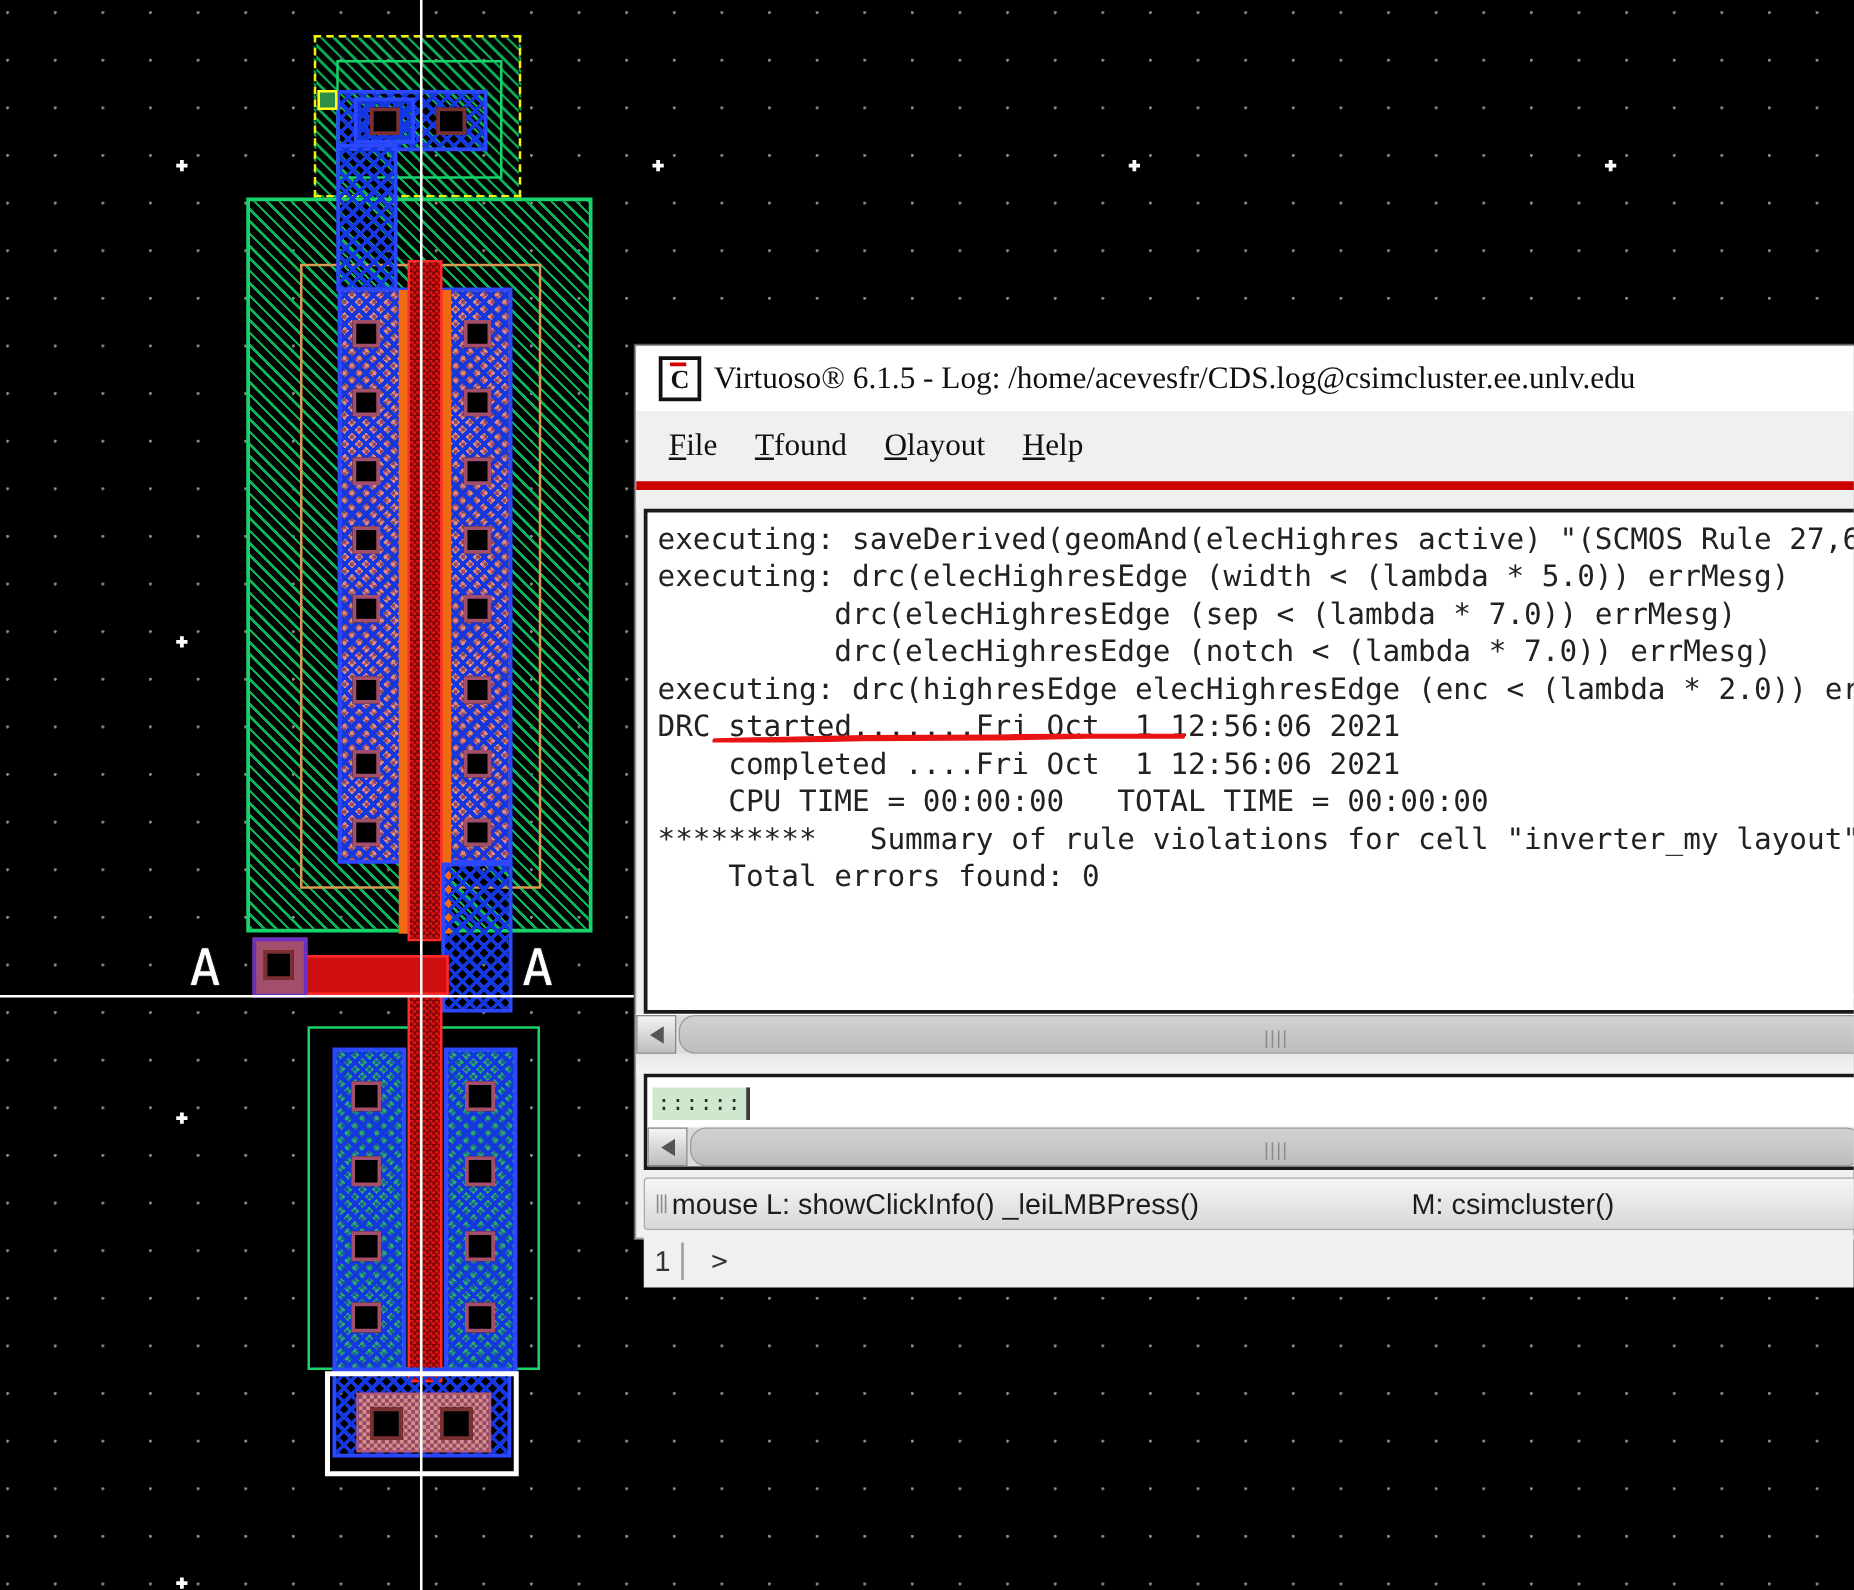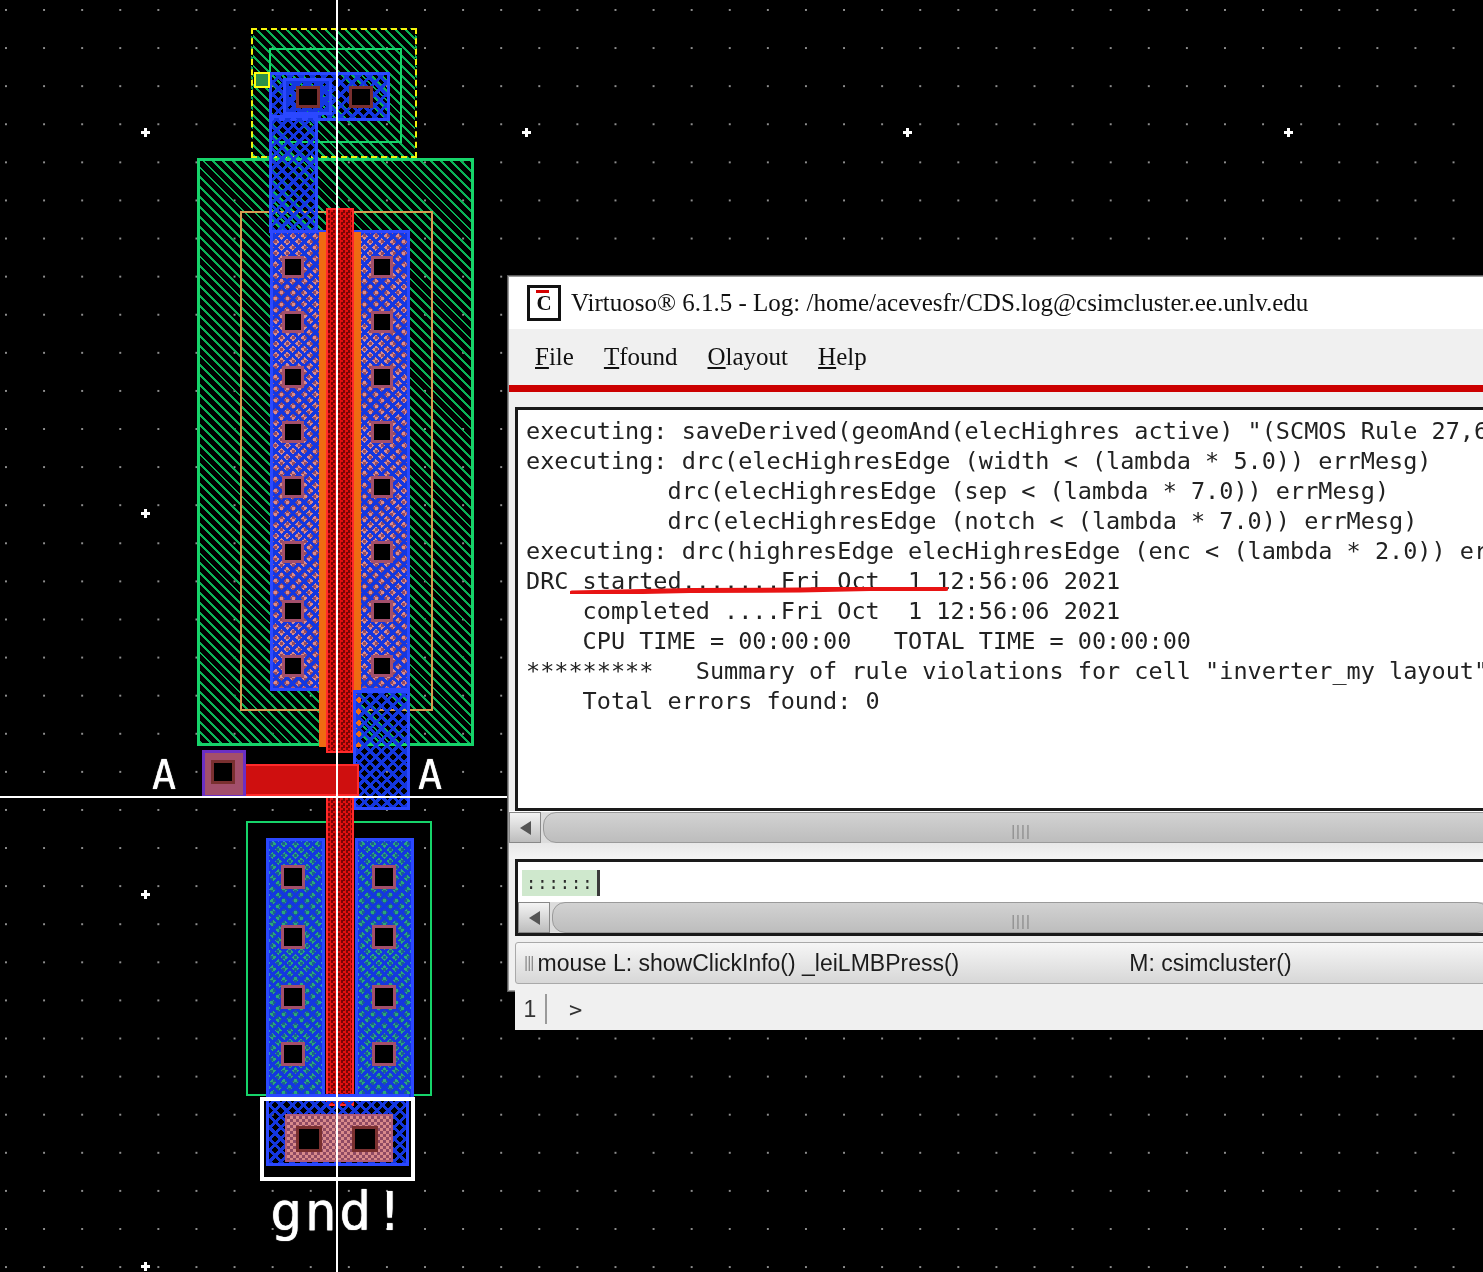--- a/index.html
+++ b/index.html
@@ -211,21 +211,20 @@
   <div class="lay pdiff" style="left:285px;top:1114px;width:108px;height:48px;"></div>
   <div class="lay contact" style="left:296px;top:1126px;width:26px;height:26px;"></div>
   <div class="lay contact" style="left:352px;top:1126px;width:26px;height:26px;"></div>
   <div class="lay whitebox" style="left:260px;top:1097px;width:155px;height:84px;"></div>
 
   <div class="axis-v"></div>
   <div class="axis-h"></div>
 
   <div class="lbl" style="left:152px;top:752px;font-size:40px;">A</div>
   <div class="lbl" style="left:418px;top:752px;font-size:40px;">A</div>
-  <div class="lbl" style="left:270px;top:1180px;font-size:54px;">gnd!</div>
 </div>
 
 <div id="logwin">
 
   <div id="titlebar">
     <div id="app-icon">
       <span class="bar"></span>C
     </div>
     <div id="title-text">Virtuoso® 6.1.5 - Log: /home/acevesfr/CDS.log@csimcluster.ee.unlv.edu</div>
   </div>

